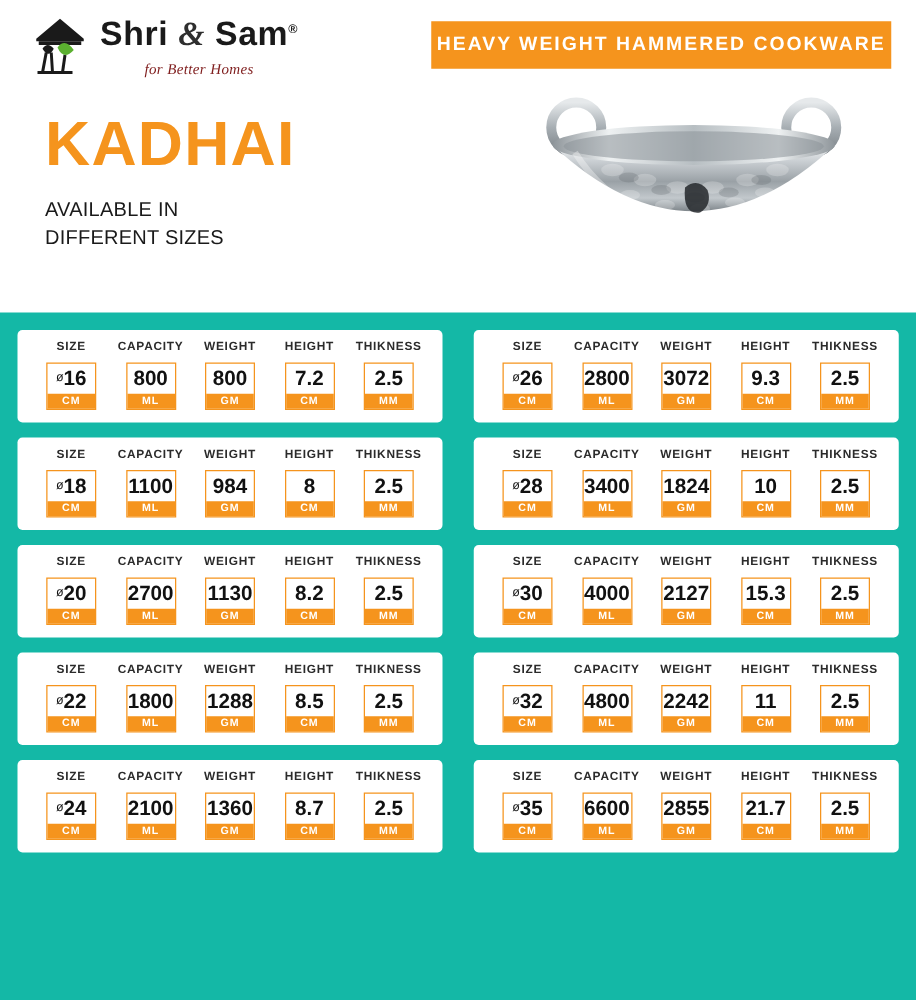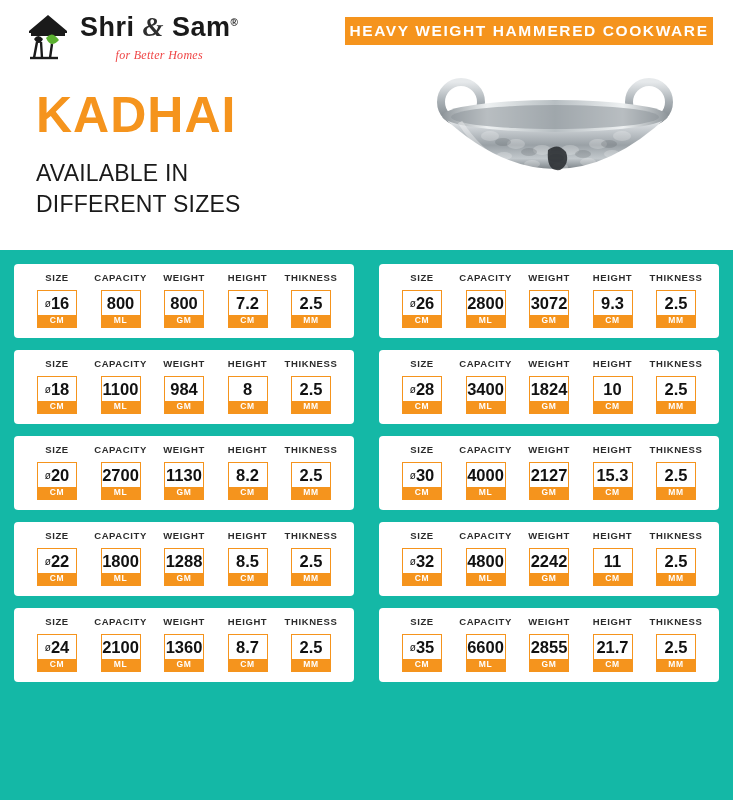--- a/index.html
+++ b/index.html
@@ -58,34 +58,34 @@
     color: #2e2e2e;
     font-style: italic;
     font-family: "Liberation Serif", serif;
   }
   .brand-reg {
     font-size: 10px;
     vertical-align: super;
   }
   .brand-tag {
     font-size: 12px;
-    color: #ef4444;
+    color: #7f1d1d;
     font-family: "Liberation Serif", serif;
     font-style: italic;
     margin-top: 7px;
     text-align: center;
     letter-spacing: 0.3px;
   }
 
   .banner {
     position: absolute;
     left: 345px;
     top: 17px;
     width: 368px;
-    height: 28px;
+    height: 38px;
     background: #f5941d;
     display: flex;
     align-items: center;
     justify-content: center;
   }
   .banner-text {
     color: #ffffff;
     font-size: 15.5px;
     font-weight: bold;
     letter-spacing: 1.6px;
@@ -100,21 +100,21 @@
   .main-title {
     font-size: 50px;
     font-weight: bold;
     color: #f5941d;
     letter-spacing: 1px;
     line-height: 1;
     margin: 0;
   }
   .sub-title {
     margin-top: 18px;
-    font-size: 23px;
+    font-size: 16px;
     color: #1a1a1a;
     line-height: 1.35;
     letter-spacing: 0.2px;
   }
 
   
   .product-img {
     position: absolute;
     left: 420px;
     top: 72px;

